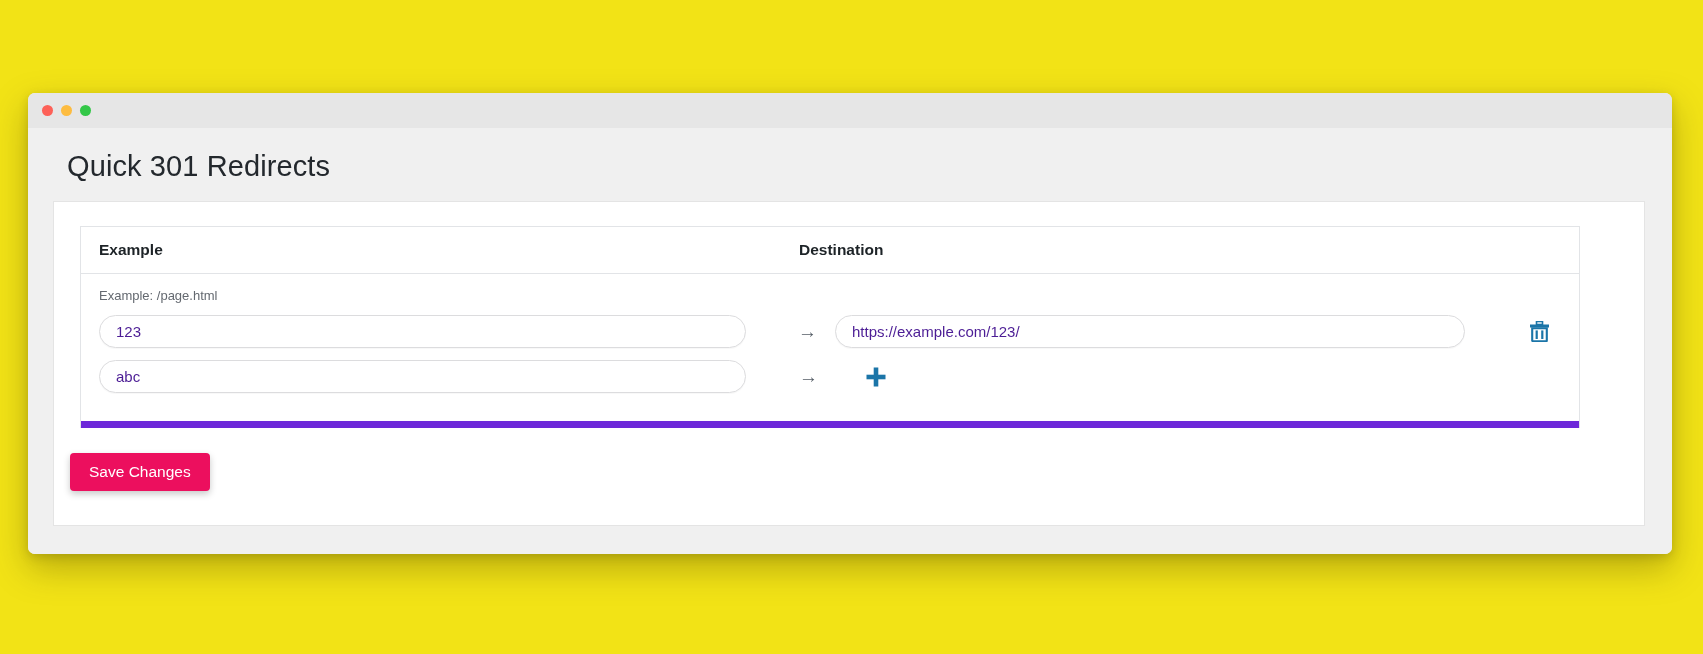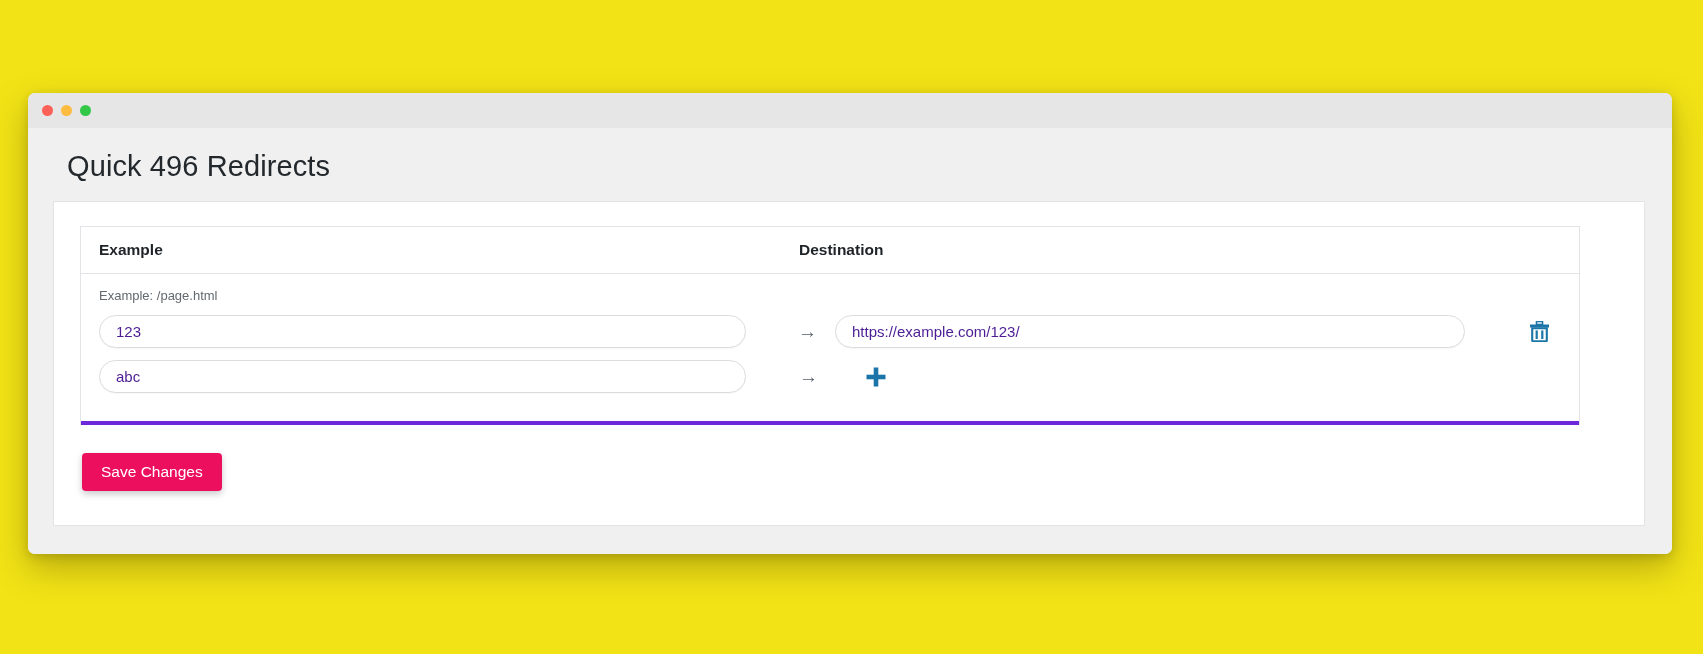--- a/index.html
+++ b/index.html
@@ -85,21 +85,21 @@
     font-size: 15.5px;
     font-weight: bold;
     color: #1d2327;
     padding-left: 18px;
   }
   .th-request { width: 700px; }
   .th-destination { width: 700px; }
 
   .tbody {
     padding: 0 0 22px 0;
-    border-bottom: 4px solid #6d28d9;
+    border-bottom: 7px solid #6d28d9;
   }
 
   .example-row {
     display: flex;
     padding: 14px 0 6px 0;
   }
   .example-text {
     font-size: 13px;
     color: #646970;
     padding-left: 18px;
@@ -152,21 +152,21 @@
     display: flex;
     align-items: center;
     justify-content: center;
     width: 26px;
     height: 26px;
   }
 
   
   .save-btn {
     position: absolute;
-    left: 28px;
+    left: 16px;
     bottom: 34px;
     background: #ec0f5e;
     color: #ffffff;
     border: none;
     border-radius: 4px;
     font-family: "Liberation Sans", sans-serif;
     font-size: 15.5px;
     padding: 11px 19px 12px 19px;
     cursor: pointer;
     box-shadow: 0 3px 7px rgba(0,0,0,0.22);
@@ -179,21 +179,21 @@
 <div class="browser-window">
 
   <div class="titlebar">
     <span class="dot dot-close"></span>
     <span class="dot dot-min"></span>
     <span class="dot dot-max"></span>
   </div>
 
   <div class="viewport">
 
-    <h1 class="page-title">Quick 496 Redirects</h1>
+    <h1 class="page-title">Quick 301 Redirects</h1>
 
     <div class="card">
 
       <div class="redirect-table">
 
         <div class="thead">
           <div class="th th-request">Example</div>
           <div class="th th-destination">Destination</div>
         </div>
 

